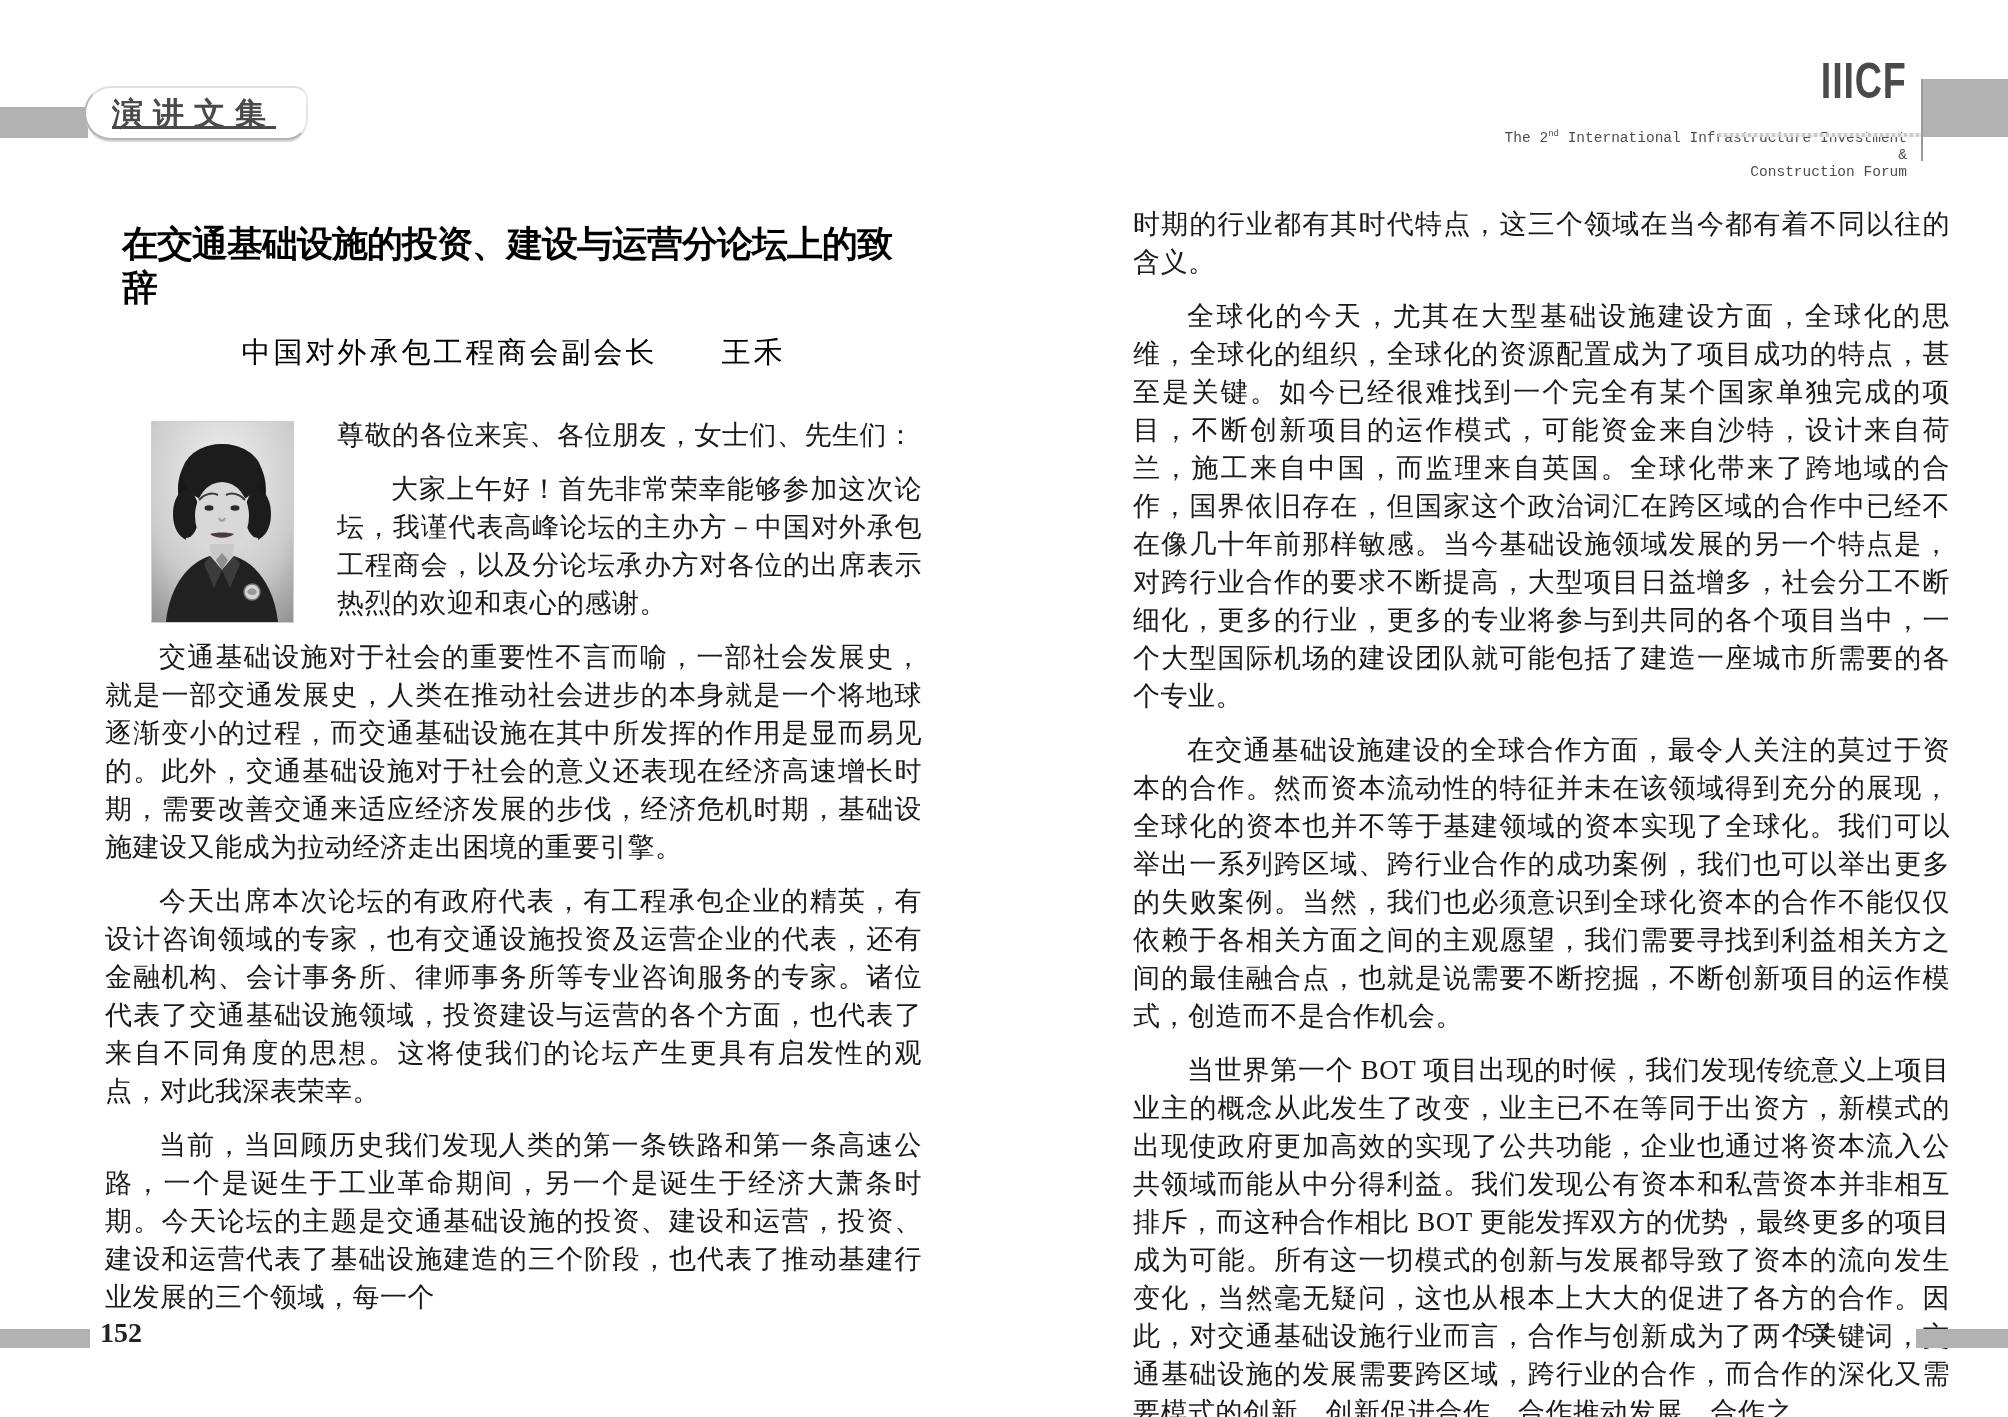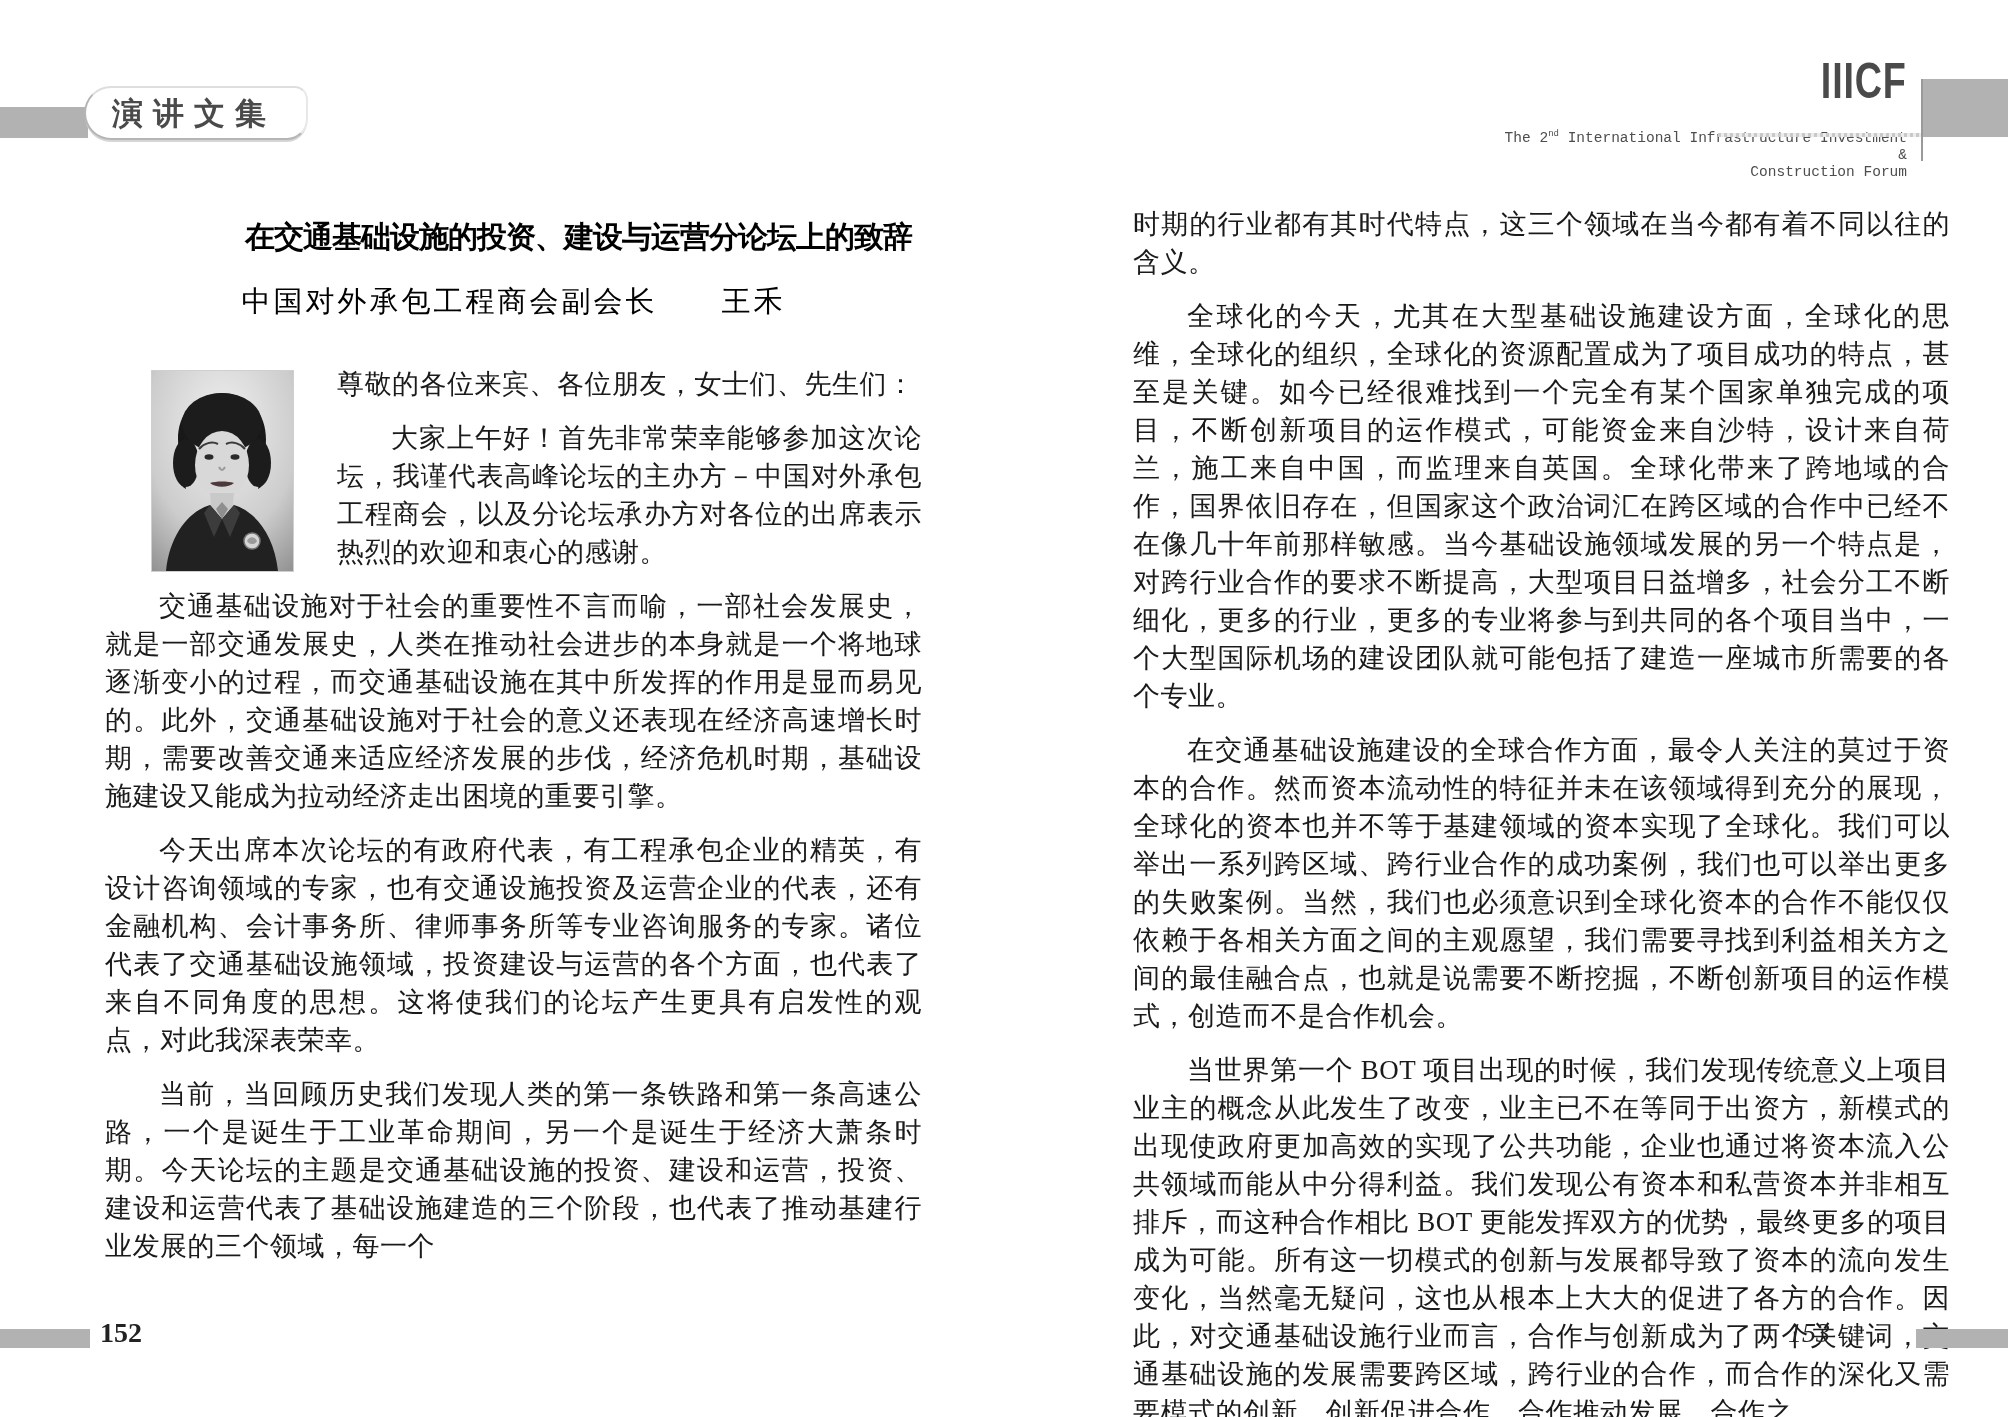--- a/index.html
+++ b/index.html
@@ -13,21 +13,21 @@
   .hdr-left-bar{position:absolute;left:0;top:107px;width:88px;height:31px;background:#b2b2b2;}
   .hdr-capsule{
     position:absolute;left:84px;top:86px;height:50px;padding:0 30px 0 26px;
     background:#ffffff;border:2px solid #b5b5b5;border-top-color:#dedede;border-right-color:#e8e8e8;
     border-radius:28px 14px 22px 28px;
     display:flex;align-items:center;
     box-shadow:0 3px 0 -1px #d6d6d6;
   }
   .hdr-capsule span{
     font-family:"Liberation Sans","DejaVu Sans",sans-serif;
-    font-size:31px;font-weight:bold;letter-spacing:10px;color:#4a4a4a;line-height:1;
+    font-size:31px;font-weight:bold;letter-spacing:10px;color:#4a4a4a;line-height:1;text-decoration:underline;
   }
   
   .hdr-right-block{position:absolute;left:1923px;top:79px;width:85px;height:58px;background:#b2b2b2;}
   .hdr-vline{position:absolute;left:1921px;top:79px;width:2px;height:82px;background:#9a9a9a;}
   .hdr-logo-wrap{position:absolute;left:1500px;top:60px;width:407px;text-align:right;}
   .hdr-logo{
     font-family:"Liberation Sans","DejaVu Sans",sans-serif;
     font-size:46px;font-weight:900;color:#4a4a4a;letter-spacing:1px;line-height:1;
     display:inline-block;transform:scale(0.82,1.08);transform-origin:right bottom;
   }
@@ -41,23 +41,23 @@
     background:repeating-linear-gradient(90deg,#c9c9c9 0 3px,#ececec 3px 6px);
   }
   
   .page-col{position:absolute;top:205px;width:817px;font-size:27px;line-height:38px;
     text-align:justify;color:#1a1a1a;letter-spacing:0.5px;}
   .page-col p{margin:0 0 16px 0;}
   .page-col p.indent{text-indent:2em;}
   .page-left{left:105px;}
   .page-right{left:1133px;top:205px;}
   .doc-title{
-    text-align:right;margin:10px;padding:0;
+    text-align:left;margin:17px;padding:0;
     font-family:"Liberation Sans","DejaVu Sans",sans-serif;
-    font-size:30px;font-weight:900;letter-spacing:-1px;color:#000;line-height:44px;
+    font-size:36px;font-weight:900;letter-spacing:-1px;color:#000;line-height:44px;
   }
   .doc-byline{
     text-align:center;margin:26px 0 0 0;font-size:29px;letter-spacing:3px;color:#000;line-height:32px;
   }
   .lead-section{margin-top:48px;overflow:hidden;}
   .speaker-photo{float:left;width:141px;height:200px;margin:6px 44px 8px 47px;display:block;
     outline:1px solid #cfcfcf;}
   .after-photo{clear:both;}
   
   .ftr-left-bar{position:absolute;left:0;top:1329px;width:90px;height:19px;background:#b2b2b2;}

